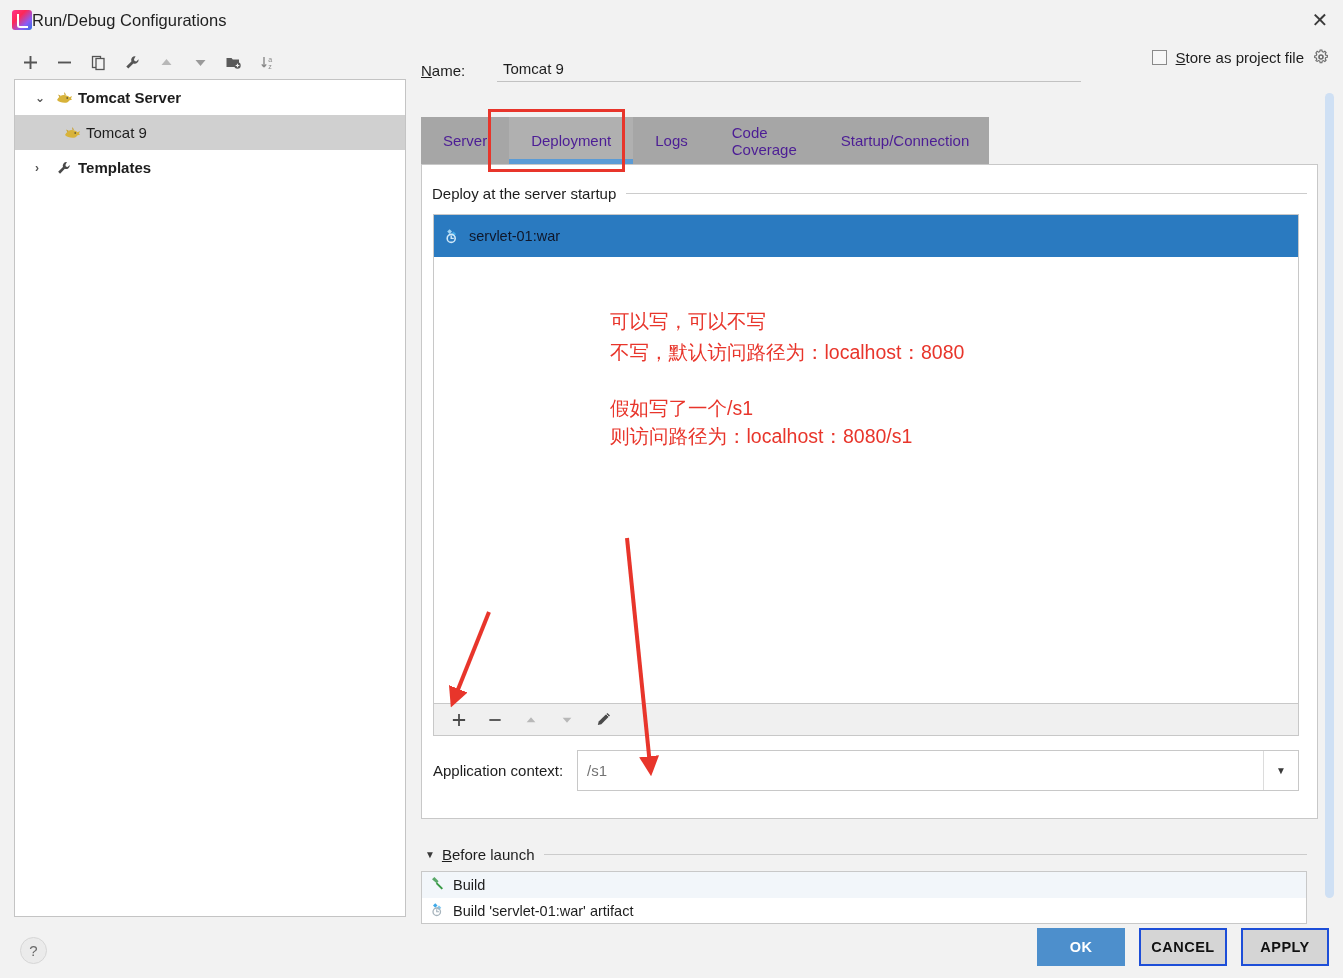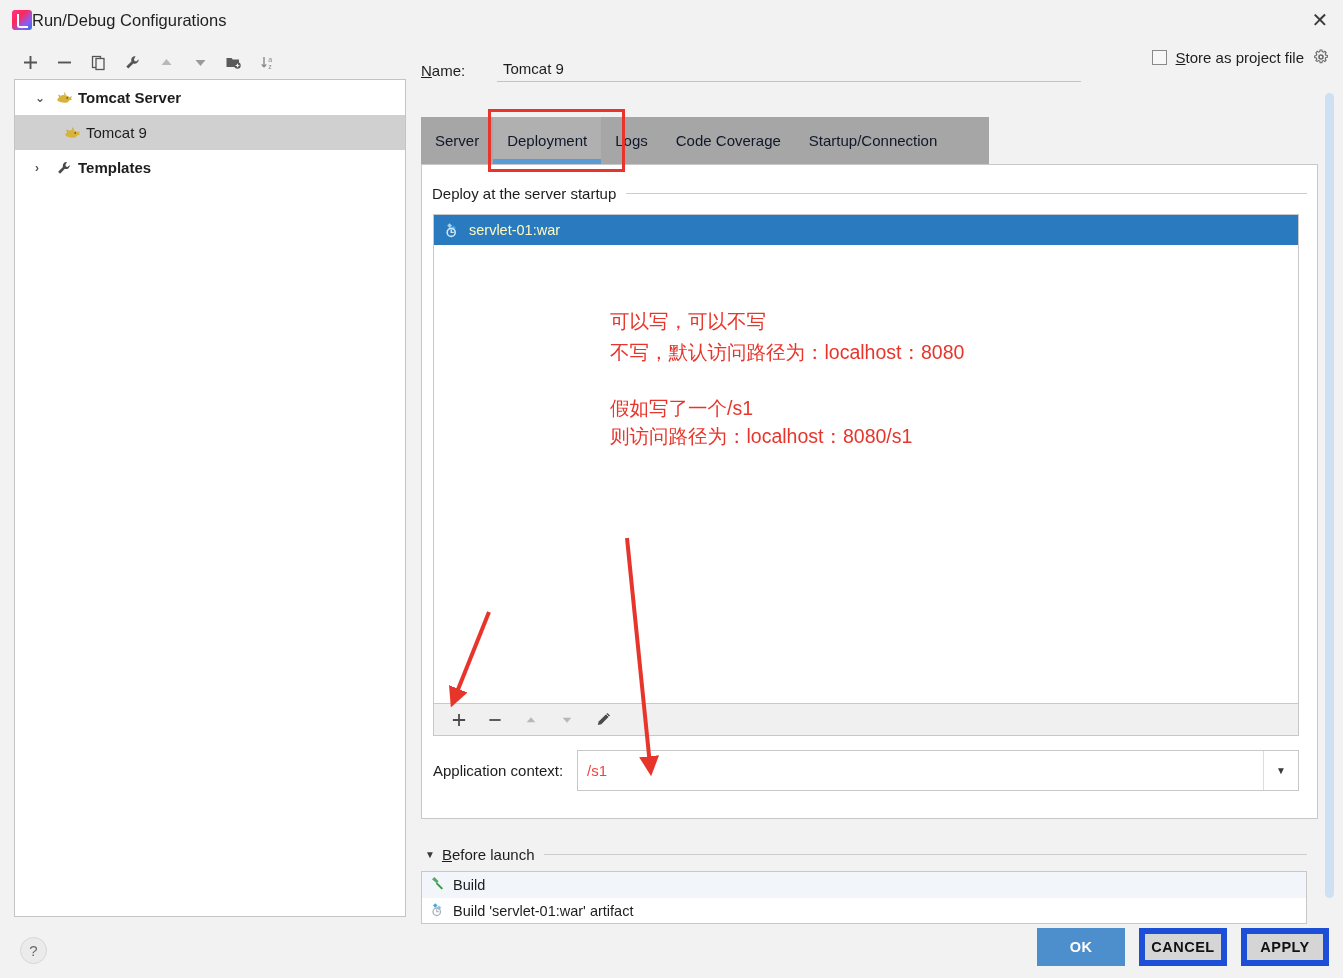--- a/index.html
+++ b/index.html
@@ -84,22 +84,22 @@
     width:15px; height:15px; border:1px solid #8a8a8a; background:#f7f7f7;
   }
   .gear-icon { color:#6a6a6a; display:flex; }
 
   
   .tabbar {
     position:absolute; left:421px; top:117px; width:568px; height:47px;
     background:#a6a6a6; display:flex; align-items:flex-start;
   }
   .tab {
-    height:47px; padding:0 14px; display:flex; align-items:center;
-    font-size:15px; color:#0f172a; position:relative;
+    height:47px; padding:0 22px; display:flex; align-items:center;
+    font-size:15px; color:#4c1d95; position:relative;
   }
   .tab.active { background:#b0b0b0; }
   .tab.active::after {
     content:""; position:absolute; left:0; right:0; bottom:0; height:5px; background:#5b9bd5;
   }
   .tab-highlight {
     position:absolute; left:488px; top:109px; width:137px; height:63px;
     border:3px solid #e8352b; pointer-events:none; z-index:7;
   }
 
@@ -113,22 +113,22 @@
     display:flex; align-items:center; font-size:15px; color:#1d1d1d;
   }
   .deploy-caption .rule {
     flex:1; height:1px; background:#cccccc; margin-left:10px;
   }
   .deploy-list {
     position:absolute; left:433px; top:214px; width:866px; height:490px;
     background:#fff; border:1px solid #c8c8c8;
   }
   .deploy-item {
-    height:30px; display:flex; align-items:center; padding-left:10px; gap:9px;
-    background:#2a7ac0; color:#fef9c3; font-size:14.5px;
+    height:42px; display:flex; align-items:center; padding-left:10px; gap:9px;
+    background:#2a7ac0; color:#0f172a; font-size:14.5px;
   }
   .artifact-icon { width:16px; height:16px; display:flex; }
 
   .list-toolbar {
     position:absolute; left:433px; top:704px; width:866px; height:32px;
     background:#f0f0f0; border:1px solid #c8c8c8; border-top:none;
     display:flex; align-items:center; padding-left:8px; gap:2px;
   }
   .lt-btn { width:34px; height:30px; display:flex; align-items:center; justify-content:center; color:#4a4a4a; }
 
@@ -136,21 +136,21 @@
     position:absolute; left:433px; top:750px; width:866px; height:41px;
     display:flex; align-items:center;
   }
   .appctx-label { font-size:15px; white-space:nowrap; }
   .appctx-field {
     margin-left:14px; flex:1; height:41px; background:#fff; border:1px solid #c8c8c8;
     display:flex; align-items:center;
   }
   .appctx-input {
     flex:1; border:none; outline:none; background:transparent; padding-left:9px;
-    font-family:inherit; font-size:15px; color:#ef4444;
+    font-family:inherit; font-size:15px; color:#737373;
   }
   .appctx-arrow {
     width:35px; height:39px; display:flex; align-items:center; justify-content:center;
     border-left:1px solid #dcdcdc; color:#3a3a3a; font-size:10px;
   }
 
   
   .bl-caption {
     position:absolute; left:425px; top:843px; width:882px; height:22px;
     display:flex; align-items:center; font-size:15px;
@@ -164,21 +164,21 @@
   .bl-item { height:26px; display:flex; align-items:center; gap:8px; padding-left:8px; font-size:14.5px; }
   .bl-item.alt { background:#f2f6fa; }
 
   
   .btn-row {
     position:absolute; right:14px; bottom:12px; display:flex; gap:14px;
   }
   .btn {
     width:88px; height:38px; display:flex; align-items:center; justify-content:center;
     font-size:14.5px; font-weight:bold; letter-spacing:.5px;
-    background:#d5d5d5; color:#111; border:6px solid #1d4ed8;
+    background:#d5d5d5; color:#111; border:2px solid #1d4ed8;
   }
   .btn.primary { background:#4d8fcc; color:#fff; border-color:#4d8fcc; }
   .help-btn {
     position:absolute; left:20px; bottom:14px; width:27px; height:27px; border-radius:50%;
     background:#ebebeb; border:1px solid #d6d6d6; color:#6a6a6a;
     display:flex; align-items:center; justify-content:center; font-size:15px;
   }
 
   
   .vscroll {

